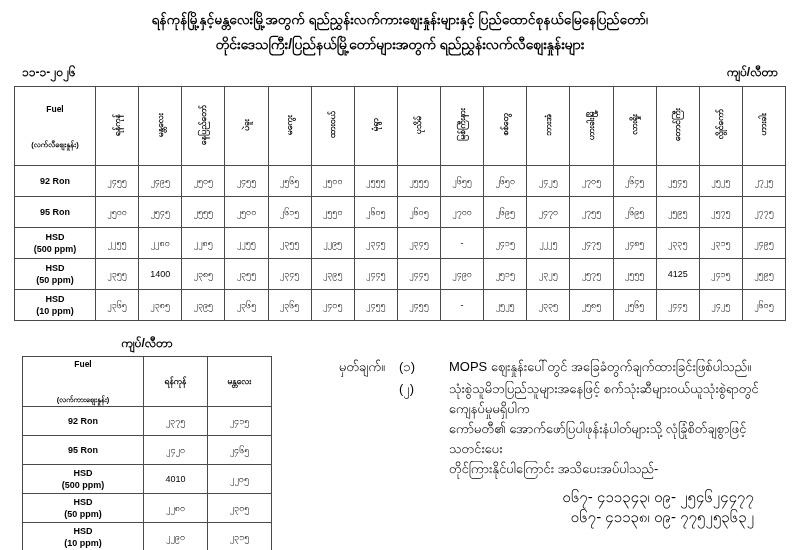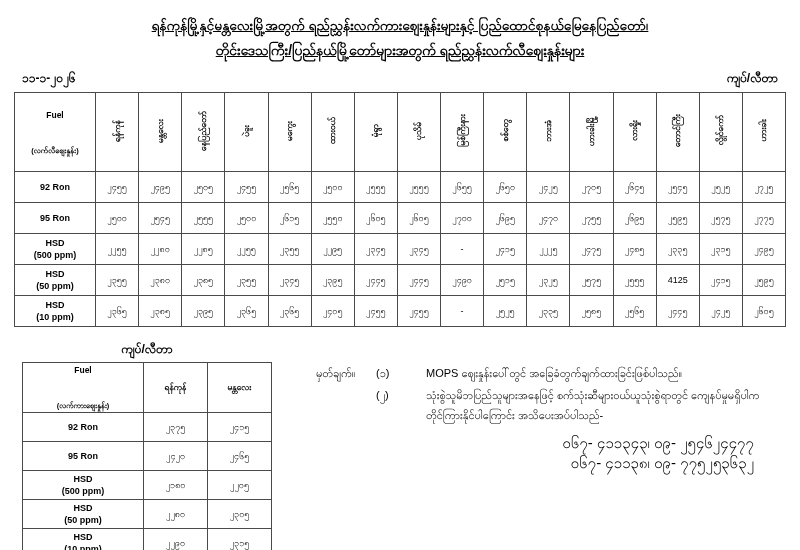--- a/index.html
+++ b/index.html
@@ -17,22 +17,20 @@
   }
   .page {
     width: 800px;
     height: 550px;
     position: relative;
     box-sizing: border-box;
     padding: 10px 14px;
   }
   .title-block {
     text-align: center;
-    margin-top: 6px;
-    text-decoration: underline;
   }
   .title-line1 {
     font-size: 13.5px;
     font-weight: bold;
     line-height: 20px;
     letter-spacing: 0.2px;
   }
   .title-line2 {
     font-size: 14px;
     font-weight: bold;
@@ -143,23 +141,24 @@
     font-size: 9px;
     height: 26px;
   }
   .notes {
     flex: 1;
     padding-left: 24px;
     padding-top: 22px;
   }
   .note-row {
     display: flex;
-    font-size: 11px;
+    font-size: 13px;
     line-height: 20px;
     margin-bottom: 2px;
+    margin-left: 23px;
   }
   .note-label {
     white-space: nowrap;
     font-weight: normal;
     padding-right: 2px;
   }
   .note-num {
     width: 26px;
     flex: 0 0 26px;
     text-align: left;
@@ -270,21 +269,21 @@
           <td class="val">၂၂၂၅</td>
           <td class="val">၂၄၇၅</td>
           <td class="val">၂၄၈၅</td>
           <td class="val">၂၃၃၅</td>
           <td class="val">၂၃၁၅</td>
           <td class="val">၂၄၉၅</td>
         </tr>
         <tr>
           <td class="row-label">HSD<br>(50 ppm)</td>
           <td class="val">၂၃၅၅</td>
-          <td class="val">၂၃၈၀</td>
+          <td class="val">1400</td>
           <td class="val">၂၃၈၅</td>
           <td class="val">၂၃၅၅</td>
           <td class="val">၂၃၄၅</td>
           <td class="val">၂၃၉၅</td>
           <td class="val">၂၄၄၅</td>
           <td class="val">၂၄၄၅</td>
           <td class="val">၂၄၉၀</td>
           <td class="val">၂၅၁၅</td>
           <td class="val">၂၃၂၅</td>
           <td class="val">၂၅၇၅</td>
@@ -335,21 +334,21 @@
               <td class="val">၂၃၇၅</td>
               <td class="val">၂၄၁၅</td>
             </tr>
             <tr>
               <td class="row-label">95 Ron</td>
               <td class="val">၂၄၂၀</td>
               <td class="val">၂၄၆၅</td>
             </tr>
             <tr>
               <td class="row-label">HSD<br>(500 ppm)</td>
-              <td class="val">၂၁၈၀</td>
+              <td class="val">4010</td>
               <td class="val">၂၂၀၅</td>
             </tr>
             <tr>
               <td class="row-label">HSD<br>(50 ppm)</td>
               <td class="val">၂၂၈၀</td>
               <td class="val">၂၃၀၅</td>
             </tr>
             <tr>
               <td class="row-label">HSD<br>(10 ppm)</td>
               <td class="val">၂၂၉၀</td>
@@ -366,20 +365,21 @@
             <div class="note-num">(၁)</div>
             <div class="note-body">
               <div>MOPS ဈေးနှုန်းပေါ်တွင် အခြေခံတွက်ချက်ထားခြင်းဖြစ်ပါသည်။</div>
             </div>
           </div>
           <div class="note-row">
             <div class="note-label" style="width: 58px; flex: 0 0 58px;"></div>
             <div class="note-num">(၂)</div>
             <div class="note-body">
               <div>သုံးစွဲသူမိဘပြည်သူများအနေဖြင့် စက်သုံးဆီများဝယ်ယူသုံးစွဲရာတွင် ကျေနပ်မှုမရှိပါက</div>
+              <div>ကော်မတီ၏ အောက်ဖော်ပြပါဖုန်းနံပါတ်များသို့ လုံခြုံစိတ်ချစွာဖြင့် သတင်းပေး</div>
               <div>တိုင်ကြားနိုင်ပါကြောင်း အသိပေးအပ်ပါသည်-</div>
             </div>
           </div>
         </div>
       <div class="phones" id="phones-container">
           <div>၀၆၇- ၄၁၁၃၄၃၊ ၀၉- ၂၅၄၆၂၄၄၇၇</div>
           <div>၀၆၇- ၄၁၁၃၈၊ ၀၉- ၇၇၅၂၅၃၆၃၂</div>
         </div>
     </div>
   </div>

